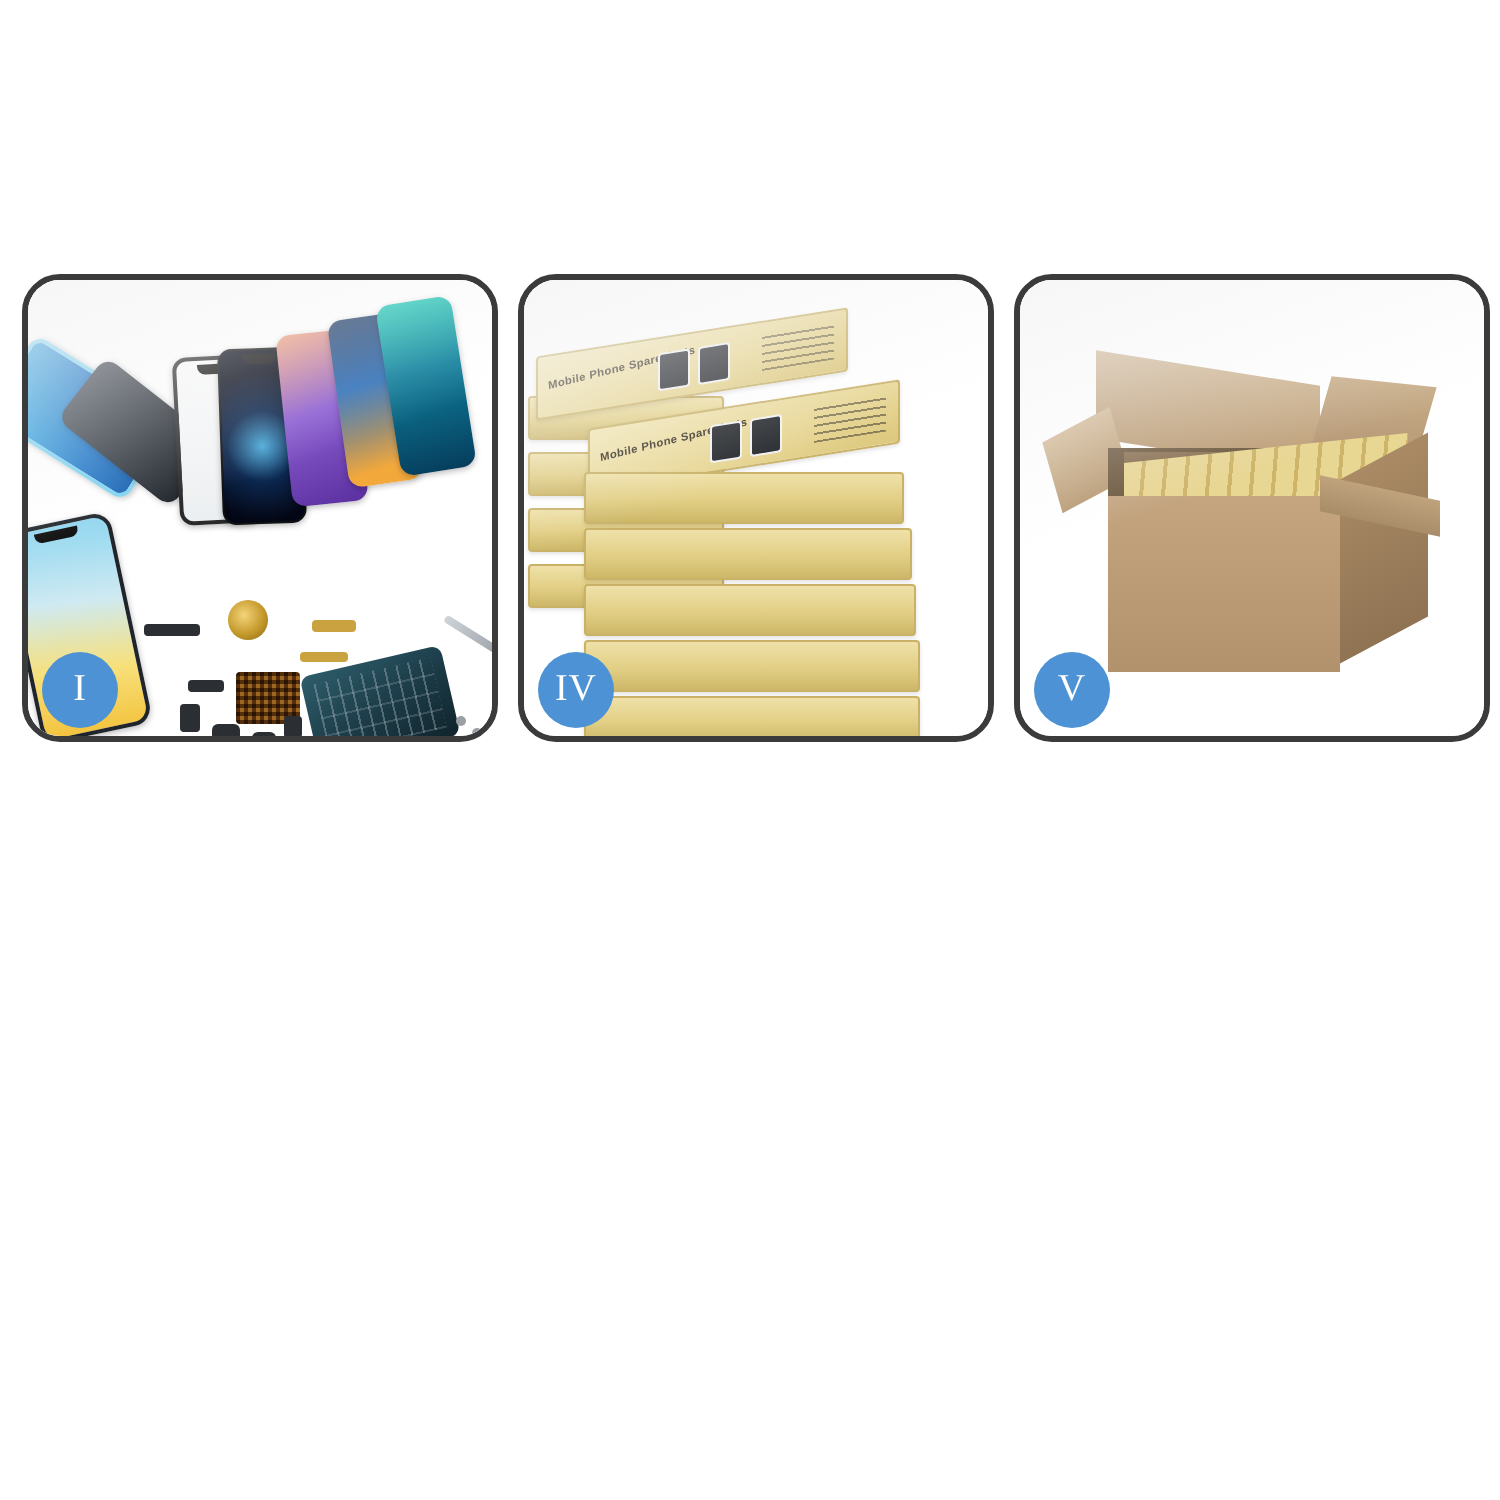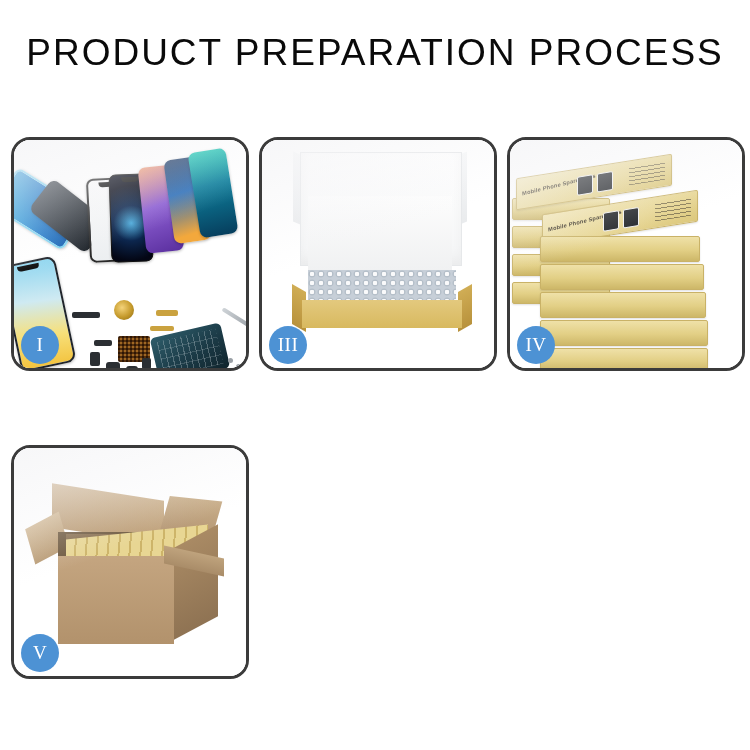--- a/index.html
+++ b/index.html
@@ -428,21 +428,20 @@
     position: absolute;
     left: 120px; top: 16px; width: 78px; height: 54px;
     background: linear-gradient(180deg, rgba(250,250,250,0.95), rgba(236,238,240,0.7));
     transform: skewY(-24deg);
   }
 </style>
 </head>
 <body>
 
 <div class="header">
-  <div class="title">PRODUCT PREPARATION PROCESS</div>
 </div>
 
 <div class="grid">
 
   <div class="panel">
     <div class="stage">
       <div class="ph ph-a"></div>
       <div class="ph ph-b"></div>
       <div class="ph ph-c">
           <span class="ph-notch"></span>
@@ -469,33 +468,20 @@
       <div class="part" style="left:128px;top:218px;width:9px;height:11px;"></div>
       <div class="part-board" style="left:140px;top:190px;width:72px;height:46px;"></div>
       <div class="part-driver" style="left:206px;top:176px;width:34px;height:4px;"></div>
       <div class="part" style="left:214px;top:218px;width:5px;height:5px;border-radius:50%;background:#9aa0a6;"></div>
       <div class="part" style="left:222px;top:224px;width:5px;height:5px;border-radius:50%;background:#9aa0a6;"></div>
     </div>
     <div class="badge">I</div>
   </div>
 
 
-  <div class="panel">
-    <div class="stage">
-      <div class="b3-lid-flapL"></div>
-      <div class="b3-lid-flapR"></div>
-      <div class="b3-lid-back"></div>
-      <div class="b3-inner-foam"></div>
-      <div class="b3-bubbles"></div>
-      <div class="b3-sideL"></div>
-      <div class="b3-sideR"></div>
-      <div class="b3-front"></div>
-    </div>
-    <div class="badge">III</div>
-  </div>
 
   <div class="panel">
     <div class="stage">
 
       <div class="stackbox" style="left:2px;top:58px;width:96px;height:20px;"></div>
       <div class="stackbox" style="left:2px;top:86px;width:96px;height:20px;"></div>
       <div class="stackbox" style="left:2px;top:114px;width:96px;height:20px;"></div>
       <div class="stackbox" style="left:2px;top:142px;width:96px;height:20px;"></div>
 
       <div class="stackbox lid" style="left:6px;top:26px;width:154px;height:30px;">

